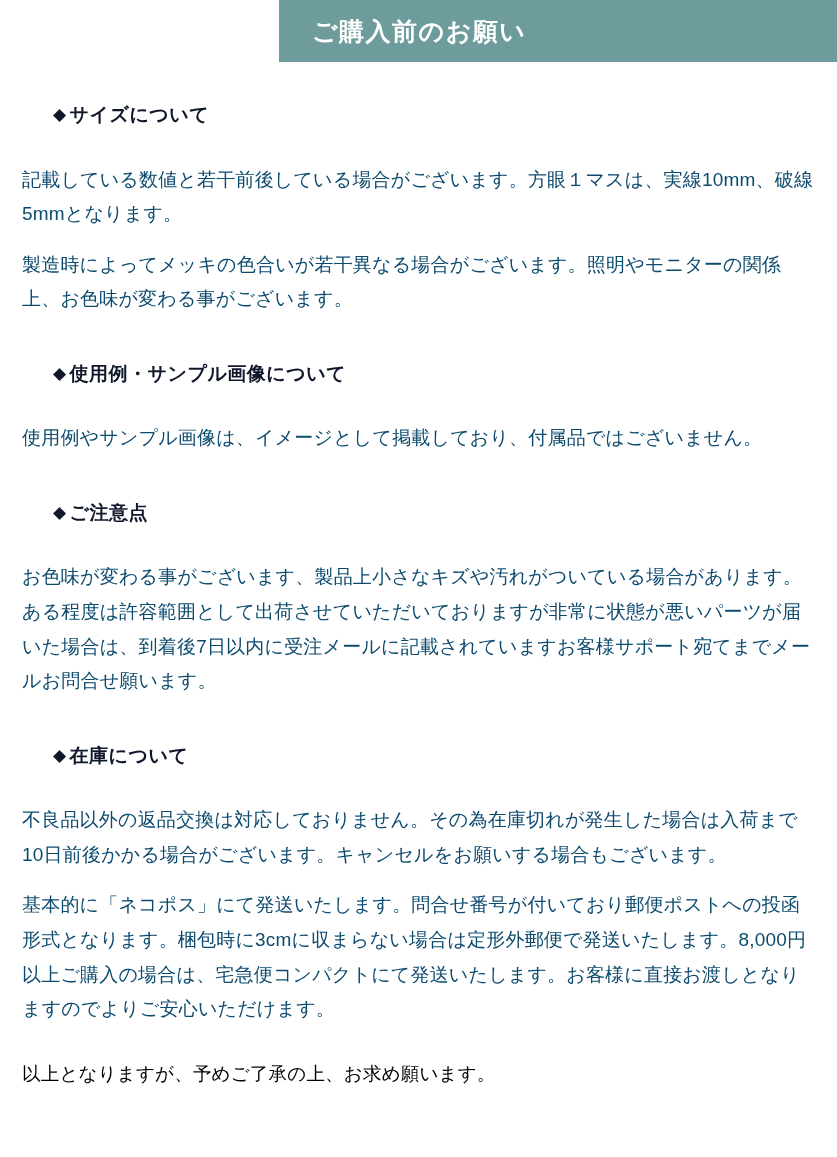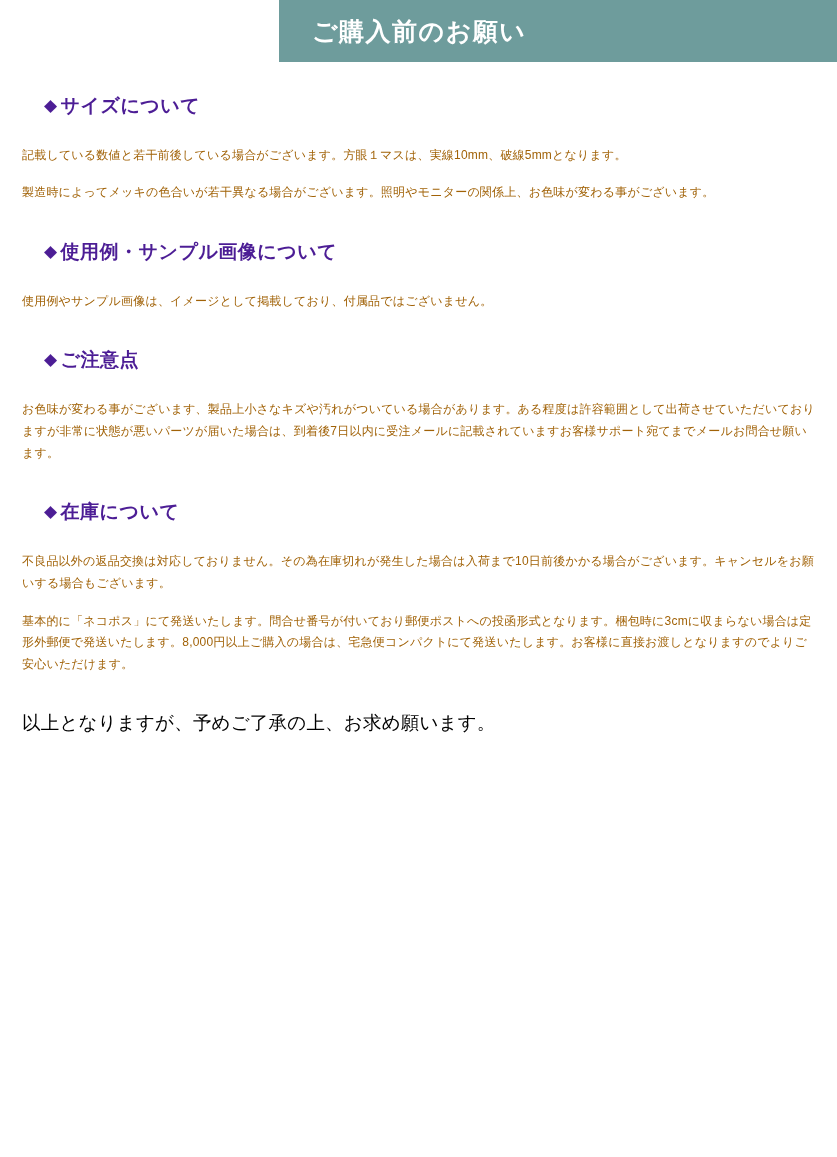--- a/index.html
+++ b/index.html
@@ -49,36 +49,36 @@
   }
   .content {
     padding: 0 18px 24px 18px;
   }
   .section {
     margin: 0;
   }
   .section-heading {
     font-size: 19px;
     font-weight: bold;
-    color: #4c1d95;
+    color: #0f172a;
     letter-spacing: 0.5px;
-    margin: 8px;
+    margin: 17px;
     padding: 26px 0 0 18px;
     line-height: 1.5;
   }
   .section-heading .diamond {
     display: inline-block;
     margin-right: 3px;
     font-size: 17px;
     vertical-align: 1px;
   }
   .section-body {
-    font-size: 12px;
+    font-size: 19px;
     line-height: 1.82;
-    color: #a16207;
+    color: #0c4a6e;
     margin: 0;
     padding: 16px 0 0 4px;
     letter-spacing: 0.2px;
   }
   .closing {
     font-size: 18.5px;
     line-height: 1.82;
     color: #000000;
     margin: 0;
     padding: 30px 0 0 4px;

